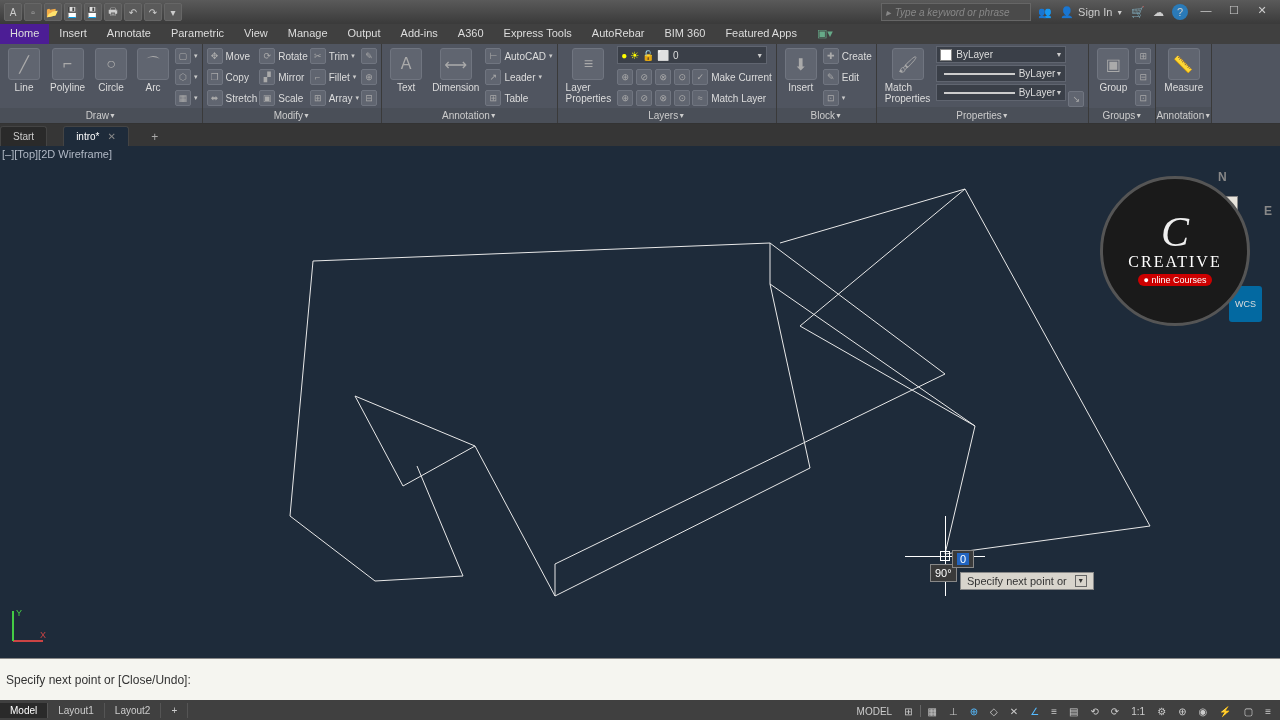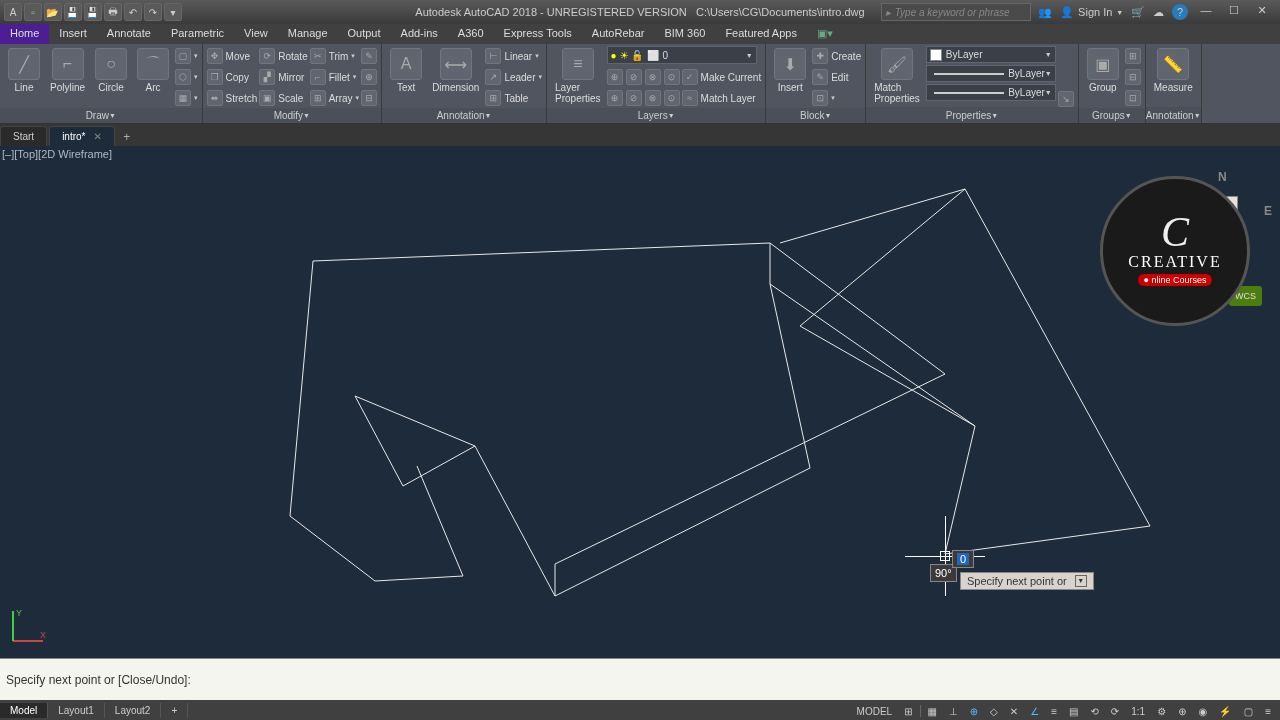--- a/index.html
+++ b/index.html
@@ -22,40 +22,40 @@
 .rb-btn{display:flex;flex-direction:column;align-items:center;gap:2px;padding:2px 4px;cursor:pointer;color:#ddd;font-size:10px}
 .rb-ico-lg{width:32px;height:32px;background:#606570;border:1px solid #707580;border-radius:3px;display:flex;align-items:center;justify-content:center;font-size:16px;color:#aaa}
 .rb-ico-sm{width:16px;height:16px;background:#606570;border:1px solid #707580;border-radius:2px;display:inline-flex;align-items:center;justify-content:center;font-size:9px;color:#aaa;flex-shrink:0}
 .rb-row{display:flex;align-items:center;gap:3px;height:20px;color:#ddd;font-size:10px;cursor:pointer;white-space:nowrap}
 .rb-col{display:flex;flex-direction:column;gap:1px}
 .dropdown-arrow{font-size:7px;color:#ccc}
 .layer-combo{width:150px;height:18px;background:#3a3f48;border:1px solid #606570;display:flex;align-items:center;padding:0 3px;gap:3px;font-size:10px;color:#ddd}
 .prop-combo{width:130px;height:17px;background:#3a3f48;border:1px solid #606570;display:flex;align-items:center;padding:0 3px;font-size:10px;color:#ddd;margin-bottom:1px}
 .prop-line{height:2px;flex:1;margin:0 4px}
 .file-tabs{height:22px;background:#363636;display:flex;align-items:flex-end}
-.file-tab{height:20px;background:#2a2a2a;border:1px solid #444;border-bottom:none;padding:2px 12px;font-size:10px;color:#ccc;display:flex;align-items:center;gap:8px;margin-right:2px;border-radius:3px 3px 0 0}
+.file-tab{height:20px;background:#2a2a2a;border:1px solid #444;border-bottom:none;padding:2px 12px;font-size:10px;color:#ccc;display:flex;align-items:center;gap:8px;margin-right:16px;border-radius:3px 3px 0 0}
 .file-tab.active{background:#1e2b3a;color:#fff}
 .file-tab-close{font-size:10px;color:#888}
 .file-tab-add{width:20px;height:18px;display:flex;align-items:center;justify-content:center;color:#aaa;font-size:12px;cursor:pointer}
 .canvas{position:absolute;left:0;top:146px;right:0;bottom:62px;background:#1e2b3a;overflow:hidden}
 .vp-label{position:absolute;left:2px;top:2px;font-size:11px;color:#b0b8c4;font-family:Arial}
 .svg-drawing{position:absolute;left:0;top:0;width:100%;height:100%}
 .crosshair{position:absolute;pointer-events:none}
 .crosshair::before,.crosshair::after{content:"";position:absolute;background:#fff}
 .crosshair::before{width:1px;height:80px;left:0;top:-40px}
 .crosshair::after{height:1px;width:80px;top:0;left:-40px}
 .crosshair-box{position:absolute;width:10px;height:10px;border:1px solid #fff;left:-5px;top:-5px}
 .dyn-input{position:absolute;background:#3a3a3a;border:1px solid #888;padding:2px 4px;font-size:11px;color:#fff}
 .dyn-val{background:#2264c0;color:#fff;padding:0 3px}
 .dyn-prompt{position:absolute;background:#d8d4cc;border:1px solid #888;padding:2px 6px;font-size:11px;color:#333;display:flex;align-items:center;gap:8px}
 .dyn-icon{width:12px;height:12px;border:1px solid #666;font-size:8px;text-align:center}
 .viewcube-wrap{position:absolute;right:12px;top:20px;width:90px;height:90px}
 .vc-top{position:absolute;left:30px;top:30px;width:30px;height:30px;background:#e8e4dc;border:1px solid #888;font-size:9px;color:#333;display:flex;align-items:center;justify-content:center;font-weight:bold}
 .vc-dir{position:absolute;font-size:12px;color:#888;font-weight:bold}
-.wcs-badge{position:absolute;right:18px;top:140px;background:#4d7c0f;color:#ddd;font-size:9px;padding:5px 6px;border-radius:3px}
+.wcs-badge{position:absolute;right:18px;top:140px;background:#0369a1;color:#ddd;font-size:9px;padding:13px 6px;border-radius:3px}
 .ucs-icon{position:absolute;left:8px;bottom:12px}
 .cmdline{position:absolute;left:0;right:0;bottom:18px;height:44px;background:#f5f5f0;border-top:1px solid #888;font-family:Consolas,monospace;font-size:12px;color:#333;padding:14px 6px;line-height:15px}
 .cmd-link{background:#c8c8c8;padding:0 2px}
 .layout-tabs{position:absolute;left:0;right:0;bottom:0;height:20px;background:#404040;display:flex;align-items:center}
 .layout-tab{padding:2px 10px;font-size:10px;color:#ccc;border-right:1px solid #555;cursor:pointer}
 .layout-tab.active{background:#2a2a2a;color:#fff}
 .statusbar{position:absolute;right:0;bottom:0;height:18px;display:flex;align-items:center;gap:2px;background:#404040;padding:0 4px}
 .st-item{font-size:10px;color:#ccc;padding:0 5px;display:flex;align-items:center;gap:2px;height:16px;cursor:pointer}
 .st-sep{width:1px;height:12px;background:#666}
 .logo-badge{position:absolute;right:30px;top:30px;width:150px;height:150px;border-radius:50%;background:#1a1a1a;border:3px solid #555;display:flex;flex-direction:column;align-items:center;justify-content:center;color:#fff;z-index:10}
@@ -71,23 +71,20 @@
     <div class="qat-btn">A</div>
     <div class="qat-btn">▫</div>
     <div class="qat-btn">📂</div>
     <div class="qat-btn">💾</div>
     <div class="qat-btn">💾</div>
     <div class="qat-btn">🖶</div>
     <div class="qat-btn">↶</div>
     <div class="qat-btn">↷</div>
     <div class="qat-btn">▾</div>
   </div>
-  <div class="title-center">
-    <span>Autodesk AutoCAD 2018 - UNREGISTERED VERSION</span>&nbsp;&nbsp;&nbsp;<span>C:\Users\CG\Documents\intro.dwg</span>
-  </div>
   <div class="title-right">
     <div class="search-box">
         <span style="margin-right:4px">▸</span>
         <span>Type a keyword or phrase</span>
       </div>
     <span>👥</span>
     <div class="signin">
         <span>👤</span>
         <span>Sign In</span>
         <span class="dropdown-arrow">▼</span>
@@ -230,21 +227,21 @@
           <div class="rb-ico-lg">A</div>
           <span>Text</span>
         </div>
       <div class="rb-btn">
           <div class="rb-ico-lg">⟷</div>
           <span>Dimension</span>
         </div>
       <div class="rb-col">
         <div class="rb-row">
             <span class="rb-ico-sm">⊢</span>
-            <span>Linear</span>
+            <span>AutoCAD</span>
             <span class="dropdown-arrow">▾</span>
           </div>
         <div class="rb-row">
             <span class="rb-ico-sm">↗</span>
             <span>Leader</span>
             <span class="dropdown-arrow">▾</span>
           </div>
         <div class="rb-row">
             <span class="rb-ico-sm">⊞</span>
             <span>Table</span>

